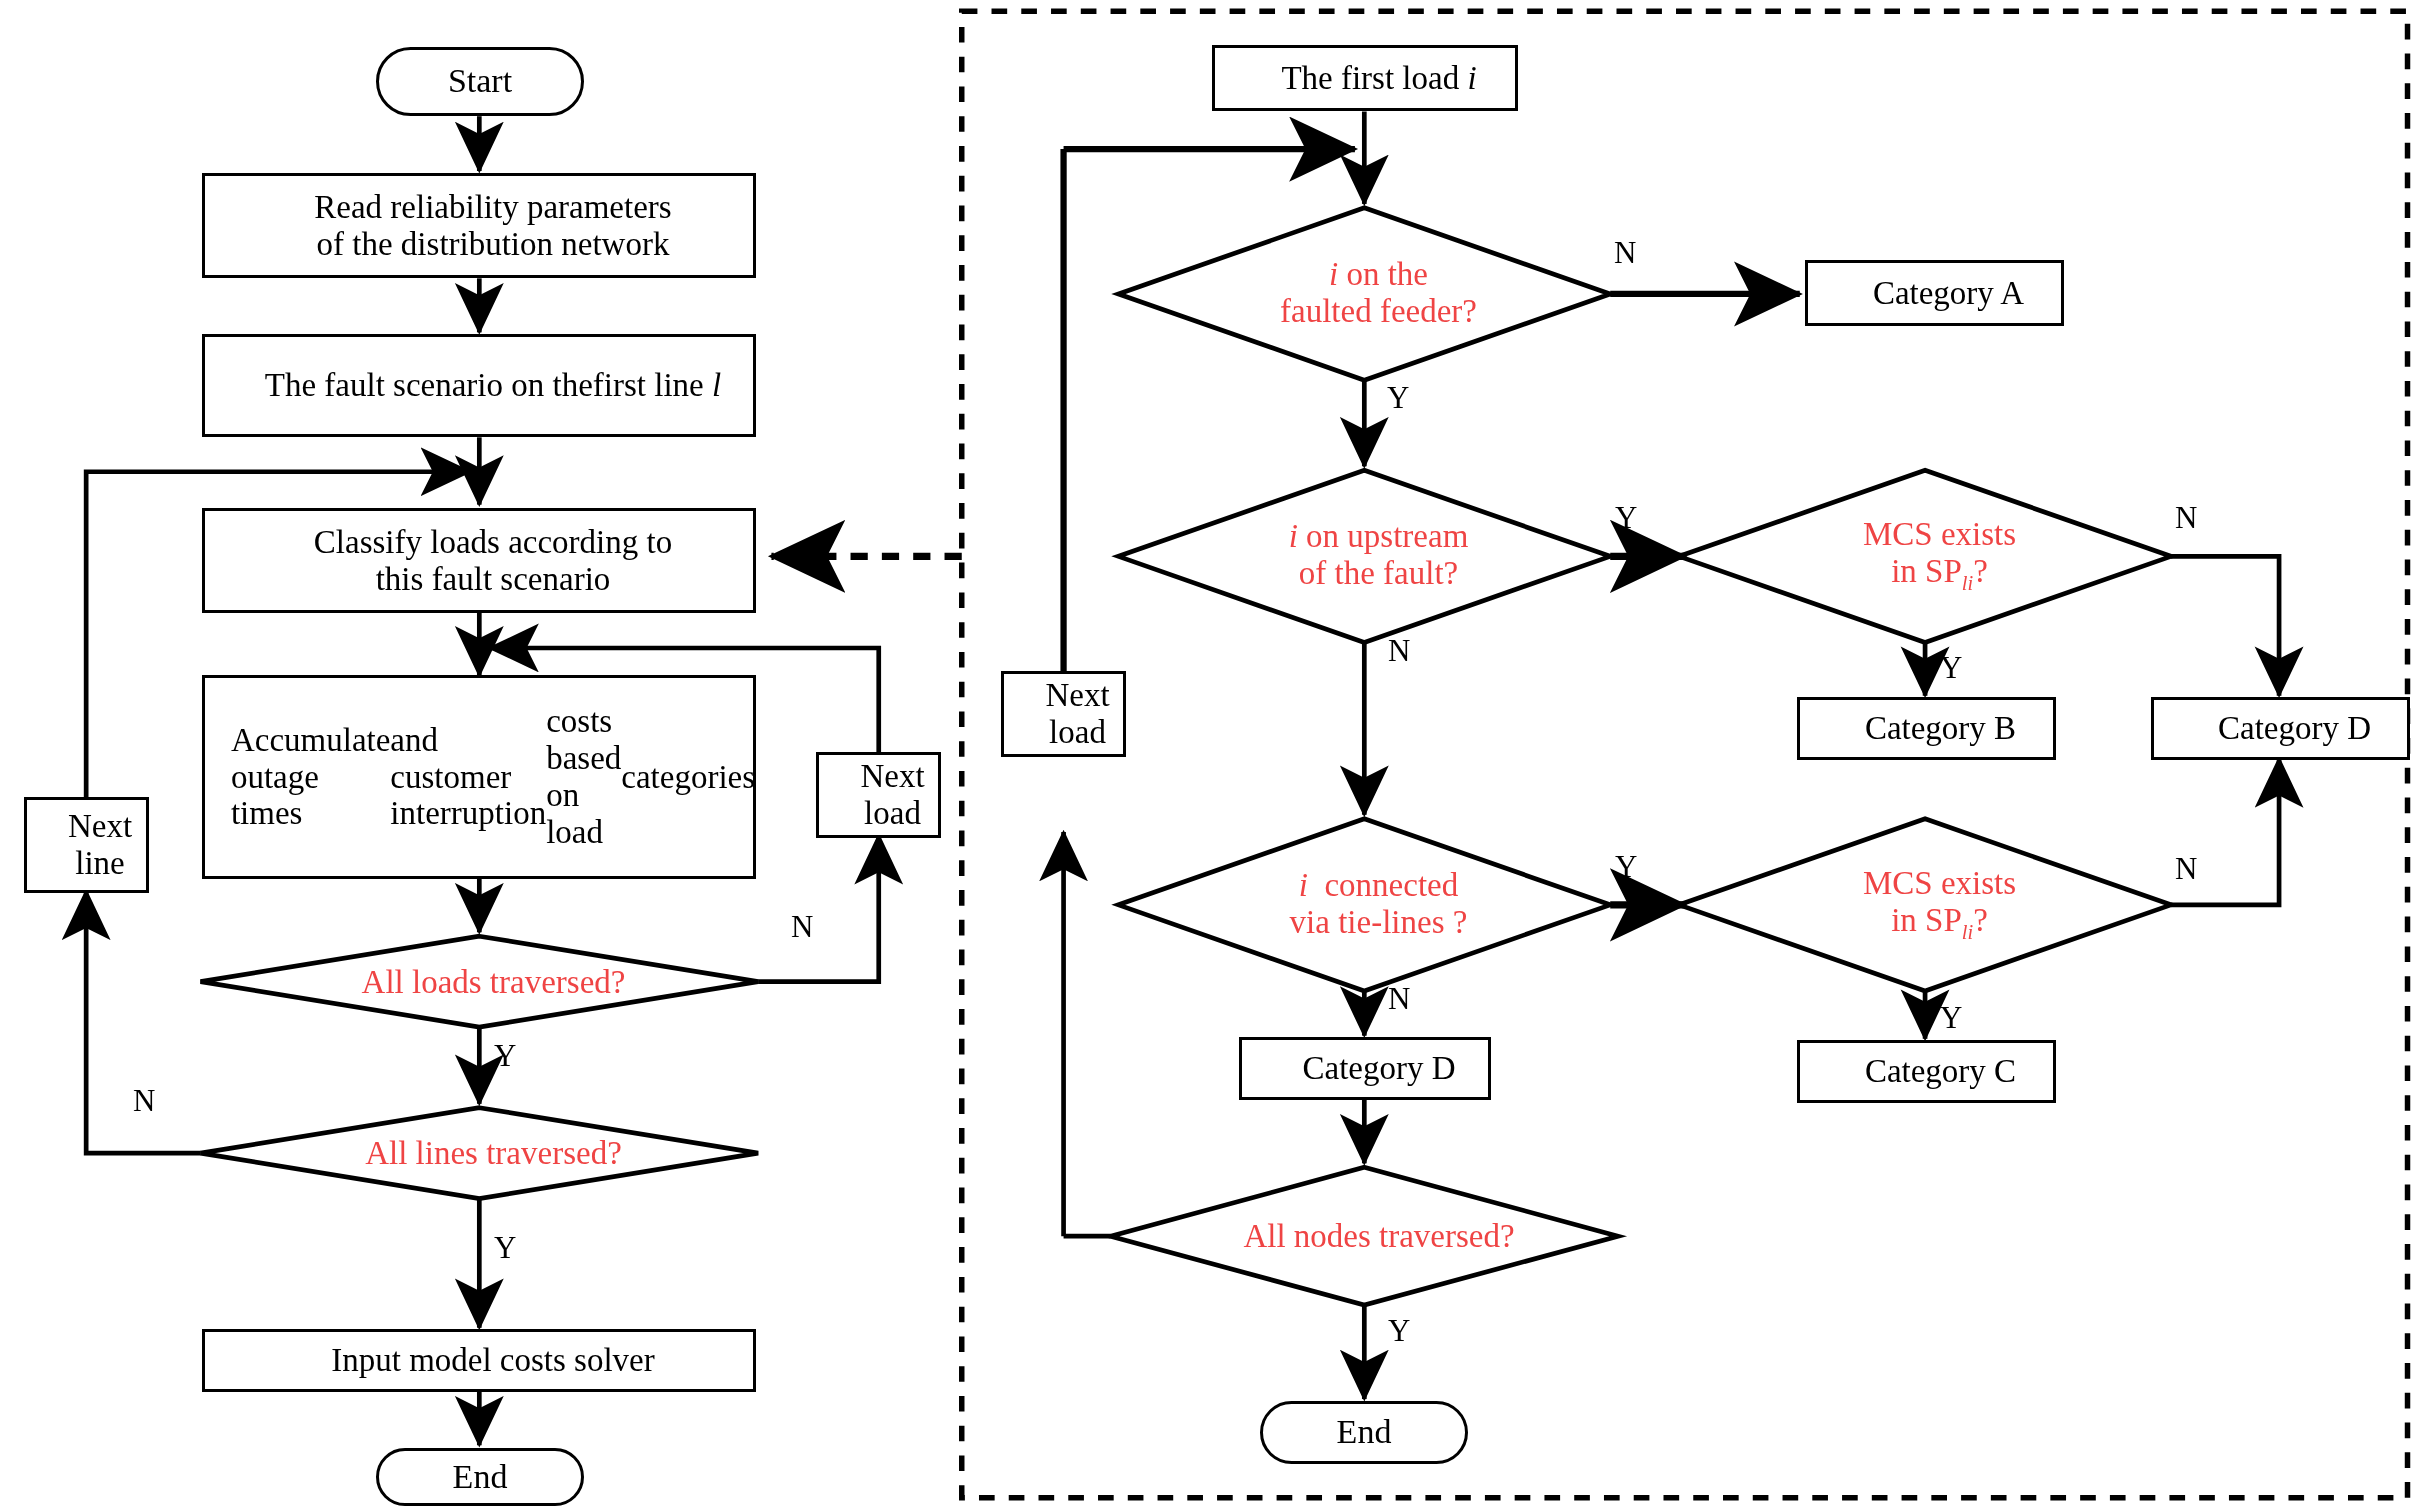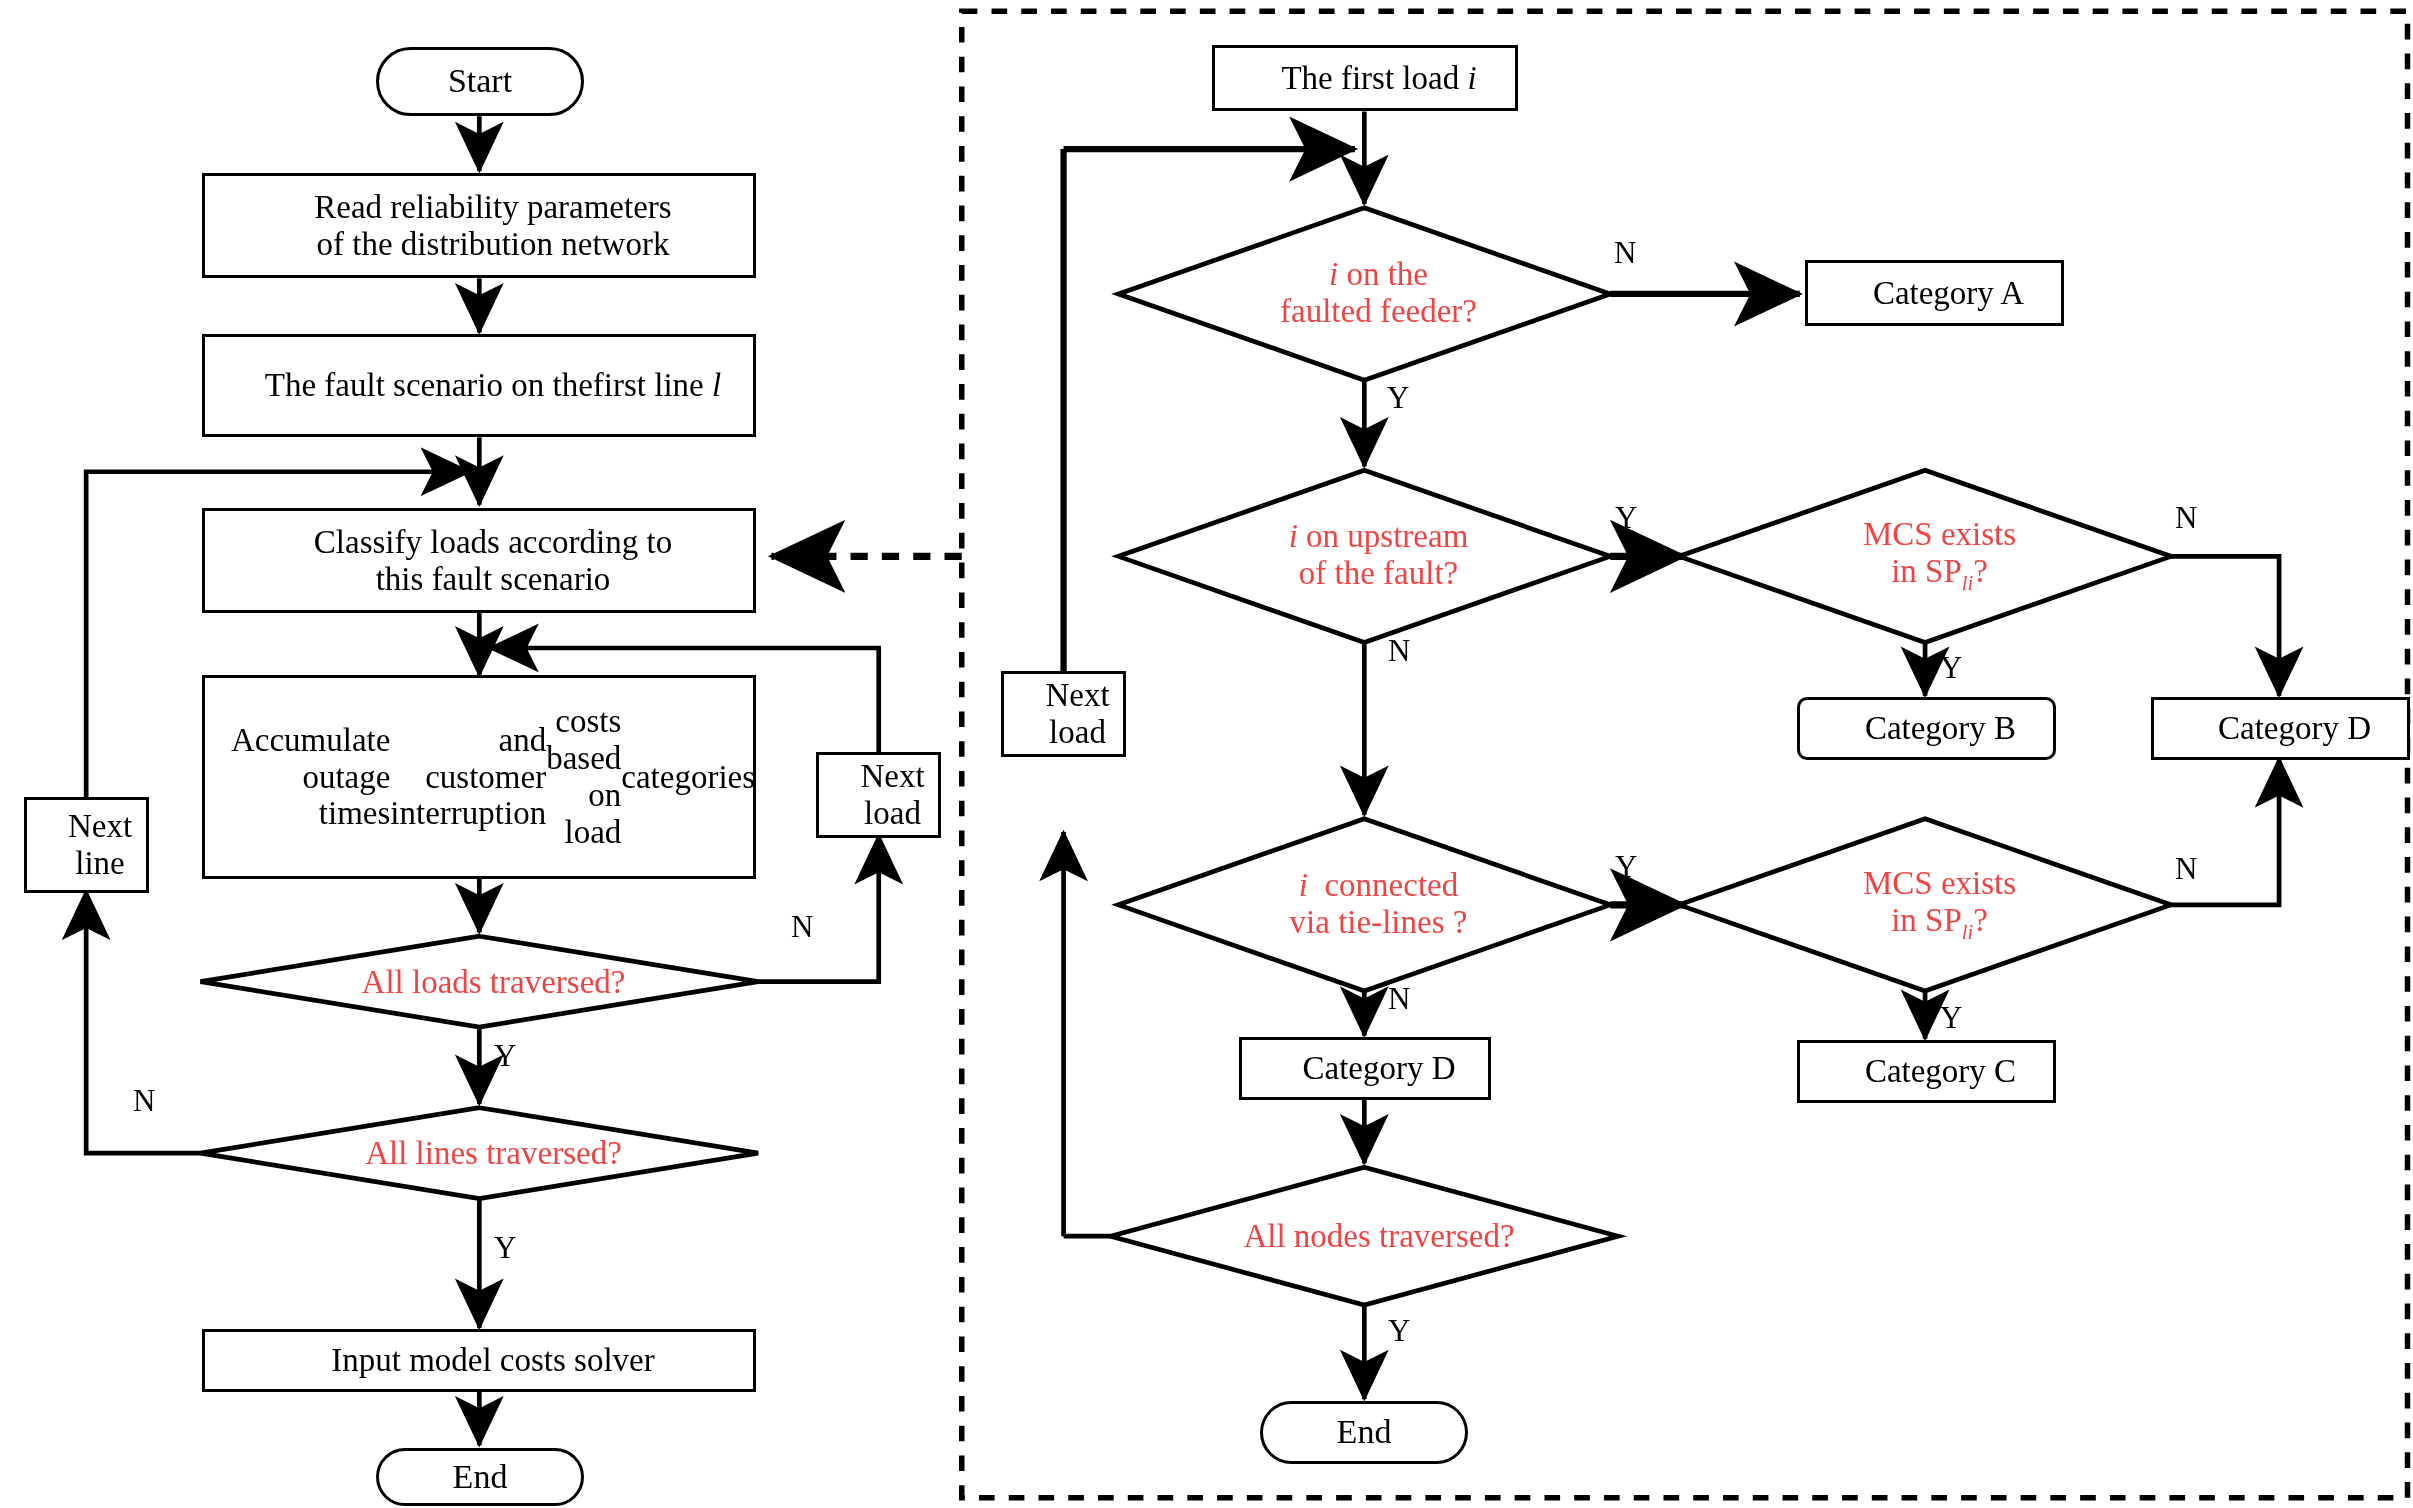--- a/index.html
+++ b/index.html
@@ -1,21 +1,21 @@
 <!DOCTYPE html>
 <html style="font-size:12.5px"><head>
 <meta charset="utf-8">
 <title>Reliability Assessment Flowchart</title>
 <style>
   html,body{margin:0;padding:0;background:#ffffff;}
   body{font-family:"Liberation Serif", serif;}
   #canvas{position:relative;width:2413px;height:1509px;background:#fff;overflow:hidden;}
   svg#wires{position:absolute;left:0;top:0;width:2413px;height:1509px;}
   .node{position:absolute;box-sizing:border-box;display:flex;align-items:center;justify-content:center;
-        background:#fff;color:#000;text-align:right;line-height:1.12;}
+        background:#fff;color:#000;text-align:left;line-height:1.12;}
   .proc{border:3.9px solid #000;}
   .term{border:3.9px solid #000;border-radius:36px;}
   .dia-wrap{position:absolute;display:flex;align-items:center;justify-content:center;}
   .dia-label{position:relative;z-index:3;text-align:center;line-height:1.12;color:#ef4444;background:transparent;}
   .edge-label{position:absolute;color:#000;background:transparent;z-index:4;}
   .f40{font-size:31px;}
   .f42{font-size:33px;padding-left:28px;}
   .f44{font-size:34px;}
   .it{font-style:italic;}
   sub{font-size:0.62em;font-style:italic;}
@@ -216,21 +216,21 @@
   </div>
 
   <div class="dia-wrap" style="left:1152px;top:1214px;width:426px;height:44px;">
     <span class="dia-label f42">All nodes traversed?</span>
   </div>
 
   <div class="node proc f42" style="left:1805px;top:260px;width:259px;height:66px;">
     <span>Category A</span>
   </div>
 
-  <div class="node proc f42" style="left:1797px;top:697px;width:259px;height:63px;border-radius:10px;">
+  <div class="node proc f42" style="left:1797px;top:697px;width:259px;height:63px;">
     <span>Category B</span>
   </div>
 
   <div class="node proc f42" style="left:2151px;top:697px;width:259px;height:63px;">
     <span>Category D</span>
   </div>
 
   <div class="node proc f42" style="left:1797px;top:1040px;width:259px;height:63px;">
     <span>Category C</span>
   </div>

